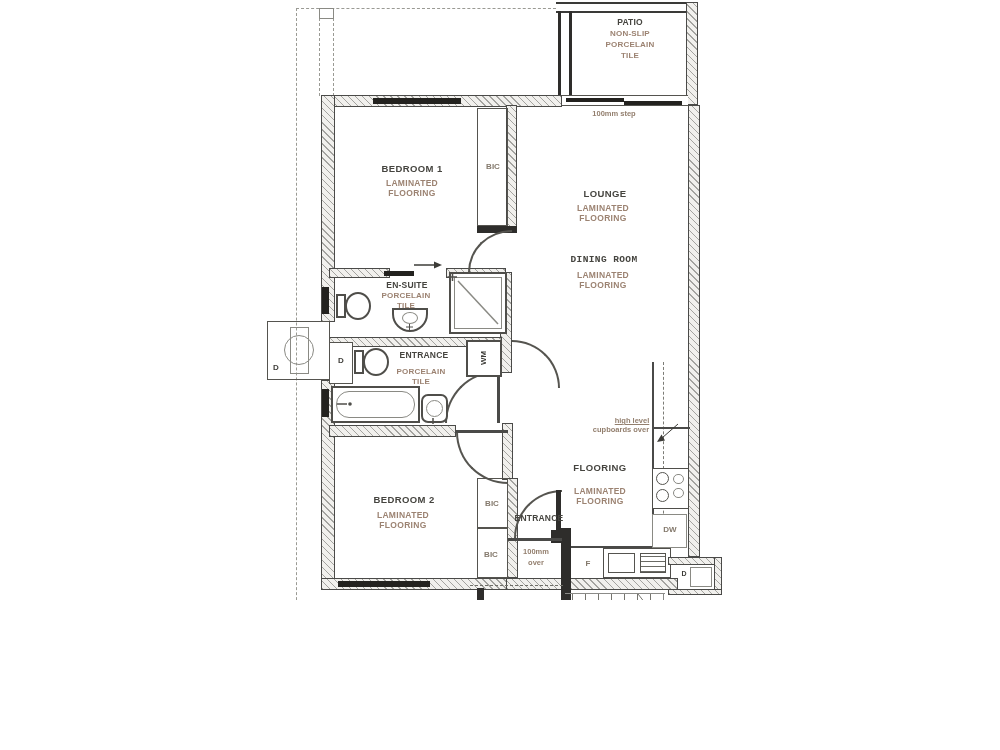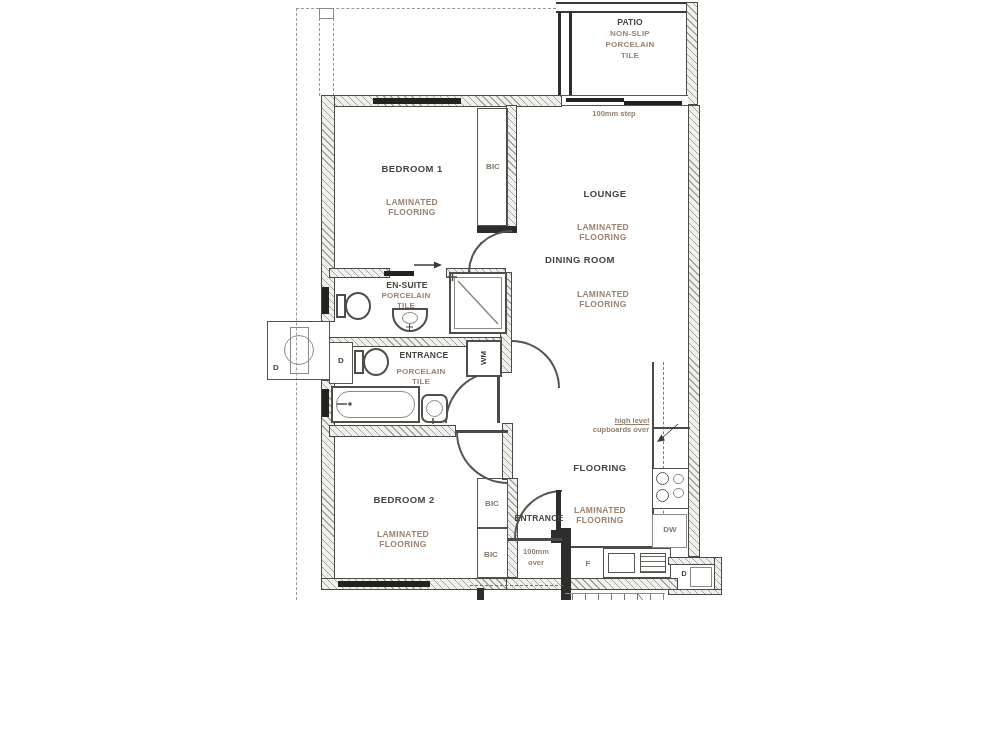--- a/index.html
+++ b/index.html
@@ -18,21 +18,21 @@
   .box{border:1px solid #55544f;background:transparent;}
   .box-lt{border:1px solid #8a8a84;background:#fff;}
   .fixture{border:2px solid #4f4e4a;background:#fff;}
   .win{background:#23221f;}
   .arc-tl{border-top:2px solid #55544f;border-left:2px solid #55544f;border-top-left-radius:100% 100%;}
   .arc-tr{border-top:2px solid #55544f;border-right:2px solid #55544f;border-top-right-radius:100% 100%;}
   .arc-bl{border-bottom:2px solid #55544f;border-left:2px solid #55544f;border-bottom-left-radius:100% 100%;}
   .txt{position:absolute;transform:translateX(-50%);white-space:nowrap;line-height:1;text-align:center;}
   .room-name{font-size:9.5px;font-weight:bold;color:#45443f;letter-spacing:.4px;}
   .room-name-sm{font-size:8.5px;font-weight:bold;color:#45443f;letter-spacing:.2px;}
-  .finish{font-size:8.5px;font-weight:bold;color:#9c8372;letter-spacing:.3px;margin-top:19px;}
+  .finish{font-size:8.5px;font-weight:bold;color:#9c8372;letter-spacing:.3px;}
   .finish-sm{font-size:8px;font-weight:bold;color:#9c8372;letter-spacing:.2px;}
   .note{font-size:7.5px;color:#937f6e;font-weight:bold;}
   .small-label{font-size:8px;color:#84796c;font-weight:bold;}
   .dark-label{font-size:8px;color:#3d3c38;font-weight:bold;}
   .treads{background:repeating-linear-gradient(90deg,#76756f 0 1px,transparent 1px 13px);}
   .drainer{background:repeating-linear-gradient(0deg,#6a6a64 0 1px,transparent 1px 5px);}
   svg{position:absolute;left:0;top:0;pointer-events:none;}
 </style>
 </head>
 <body>
@@ -166,21 +166,21 @@
   <div class="txt note" style="left:614px;top:110px;">100mm step</div>
 
   <div class="txt room-name" style="left:412px;top:164px;">BEDROOM 1</div>
   <div class="txt finish" style="left:412px;top:179px;">LAMINATED</div>
   <div class="txt finish" style="left:412px;top:189px;">FLOORING</div>
   <div class="txt small-label" style="left:493px;top:163px;">BIC</div>
 
   <div class="txt room-name" style="left:605px;top:189px;">LOUNGE</div>
   <div class="txt finish" style="left:603px;top:204px;">LAMINATED</div>
   <div class="txt finish" style="left:603px;top:214px;">FLOORING</div>
-  <div class="txt room-name" style="left:580px;top:255px;">DINING ROOM</div>
+  <div class="txt room-name" style="left:604px;top:255px;font-family:Liberation Mono, monospace;">DINING ROOM</div>
   <div class="txt finish" style="left:603px;top:271px;">LAMINATED</div>
   <div class="txt finish" style="left:603px;top:281px;">FLOORING</div>
 
   <div class="txt room-name-sm" style="left:407px;top:281px;">EN-SUITE</div>
   <div class="txt finish-sm" style="left:406px;top:292px;">PORCELAIN</div>
   <div class="txt finish-sm" style="left:406px;top:302px;">TILE</div>
 
   <div class="txt room-name-sm" style="left:424px;top:351px;">ENTRANCE</div>
   <div class="txt finish-sm" style="left:421px;top:368px;">PORCELAIN</div>
   <div class="txt finish-sm" style="left:421px;top:378px;">TILE</div>

